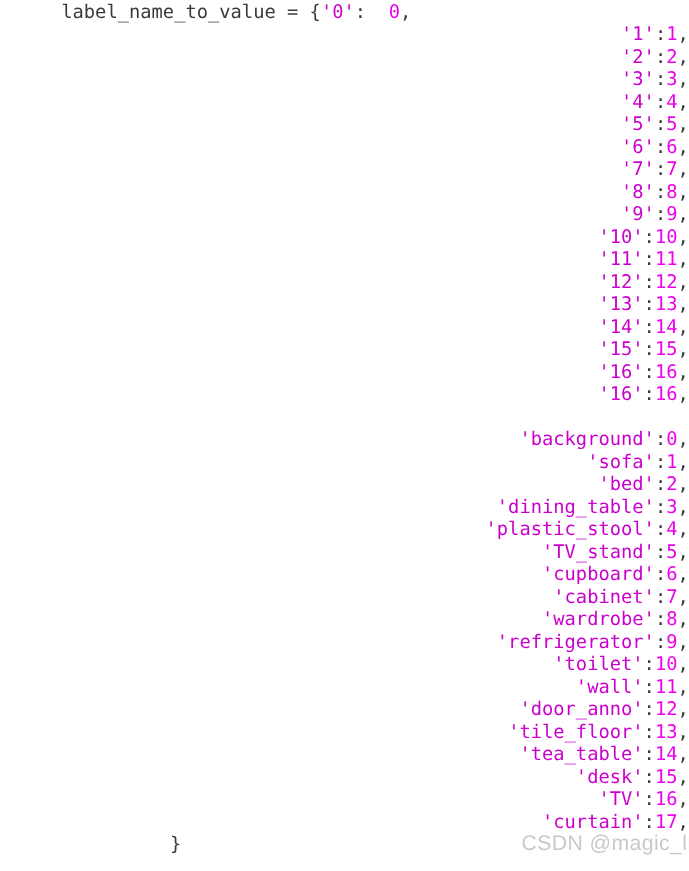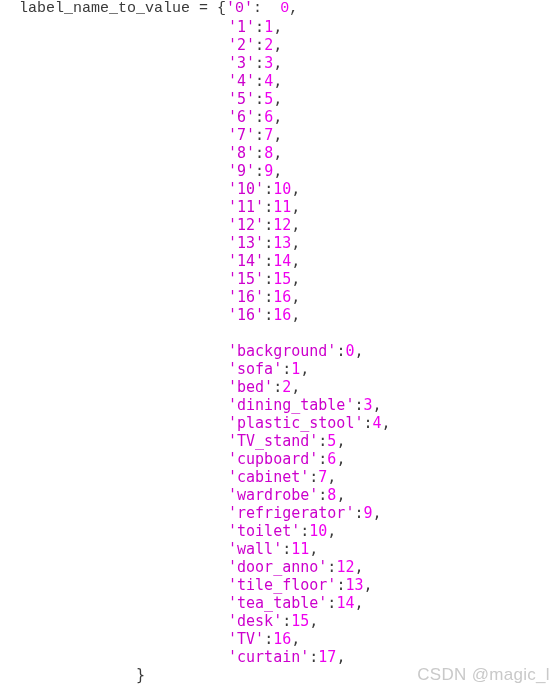--- a/index.html
+++ b/index.html
@@ -36,22 +36,22 @@
 
   
   .tok-plain   { color: #3a3a3a; }
   .tok-name    { color: #3a3a3a; }
   .tok-op      { color: #3a3a3a; }
   .tok-punct   { color: #3a3a3a; }
   .tok-brace   { color: #3a3a3a; }
   .tok-string  { color: #cc00cc; }
   .tok-number  { color: #ee00ee; }
 
-  .line-first  { padding-left: 19px; font-family: Liberation Mono, monospace; }
-  .entry-line  { padding-left: 228px; }
+  .line-first  { padding-left: 49px; }
+  .entry-line  { padding-left: 228px; text-align: right; }
   .blank-line  { padding-left: 228px; }
   .close-line  { padding-left: 136px; }
 
   #watermark {
     position: absolute;
     right: -3px;
     top: 665px;
     font-family: "Liberation Sans", sans-serif;
     font-size: 17px;
     color: #c9c9c9;

